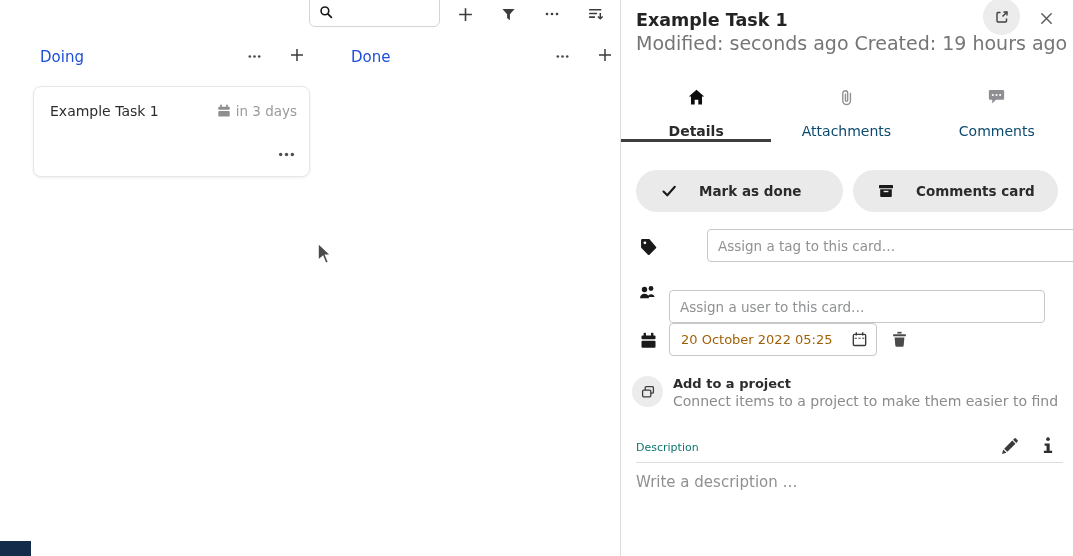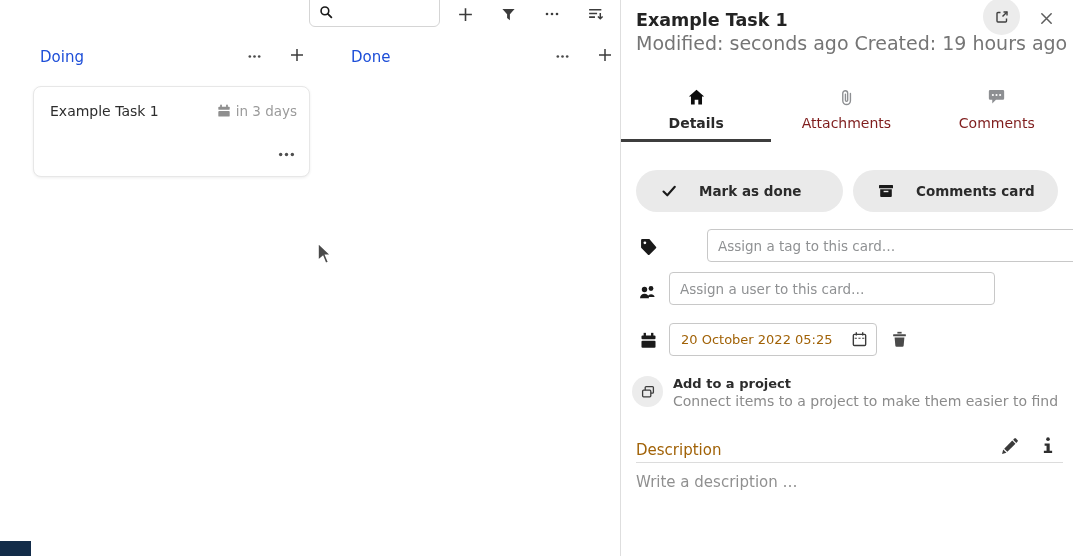--- a/index.html
+++ b/index.html
@@ -35,51 +35,51 @@
 
   #panel-title { left:636px; top:10px; font-size:17.5px; font-weight:bold; color:#232323; }
   #panel-meta { left:636px; top:32px; font-size:19px; color:#757575; }
 
   #open-window-btn { left:983px; top:-2px; width:37px; height:37px; border-radius:50%;
     background:#ececec; display:flex; align-items:center; justify-content:center; color:#3f3f3f; }
   #close-btn { left:1035px; top:7px; width:22px; height:22px; display:flex; align-items:center;
     justify-content:center; color:#5c5c5c; }
 
   #tabs { left:621px; top:84px; width:451px; height:58px; display:flex; }
-  .tab { width:150.3px; position:relative; display:flex; flex-direction:column; align-items:center; }
+  .tab { width:150.3px; position:relative; display:flex; flex-direction:column; align-items:center;gap:8px; }
   .tab .tab-icon { margin-top:4px; height:18px; display:flex; align-items:center; color:#8d8f92; }
-  .tab .tab-label { margin-top:9px; font-size:14px; color:#7f1d1d; }
+  .tab .tab-label { margin-top:9px; font-size:14px; color:#0c4a6e; }
   .tab.active .tab-icon { color:#0d0d0d; }
   .tab.active .tab-label { color:#2a2a2a; font-weight:bold; }
   .tab.active .tab-underline { position:absolute; left:0; bottom:0; width:100%; height:3px; background:#3d3d3d; }
 
   .pill-btn { top:170px; height:42px; background:#eaeaea; border-radius:21px; display:flex;
     align-items:center; padding-left:25px; gap:22px; color:#2b2b2b; font-size:13.5px; font-weight:bold; }
   #mark-done-btn { left:636px; width:207px; }
   #archive-btn { left:853px; width:205px; }
 
   .row-icon { color:#222; }
   .entry { border:1px solid #c8c8c8; border-radius:4px; background:#fff; height:33px;
     font-size:13.5px; font-family:inherit; color:#2b2b2b; padding:0 10px; outline:none; }
   .entry::placeholder { color:#8f9193; opacity:1; }
   #tag-entry  { left:669px; top:229px; width:394px;margin-left:38px; }
-  #user-entry { left:669px; top:272px; width:326px; }
+  #user-entry { left:669px; top:290px; width:376px; }
 
   #date-field { left:669px; top:323px; width:208px; height:33px; border:1px solid #c8c8c8;
     border-radius:4px; display:flex; align-items:center; padding:0 8px 0 11px; }
   #date-value { flex:1; font-size:13px; color:#a16207; }
   #date-picker-btn { color:#3a3a3a; display:flex; }
   #date-delete-btn { left:891px; top:331px; color:#4a4a4a; }
 
   #project-circle { left:632px; top:376px; width:31px; height:31px; border-radius:50%;
     background:#ececec; display:flex; align-items:center; justify-content:center; color:#3c3c3c; }
   #project-title { left:673px; top:376px; font-size:13px; font-weight:600; color:#2c2c2c; }
   #project-subtitle { left:673px; top:393px; font-size:14px; color:#8b8b8b; }
 
-  #description-label { left:636px; top:441px; font-size:15px; color:#a16207; }
+  #description-label { left:636px; top:441px; font-size:11px; color:#0f766e; }
   #description-rule { left:636px; top:462px; width:427px; height:1px; background:#dcdcdc; }
   #edit-description-btn { left:1001px; top:438px; color:#3a3a3a; }
   #info-btn { left:1040px; top:437px; color:#2f2f2f; }
   #description-placeholder { left:636px; top:473px; font-size:15px; color:#909090; }
 
   #mouse-cursor { left:316px; top:242px; }
 </style>
 </head>
 <body>
 

